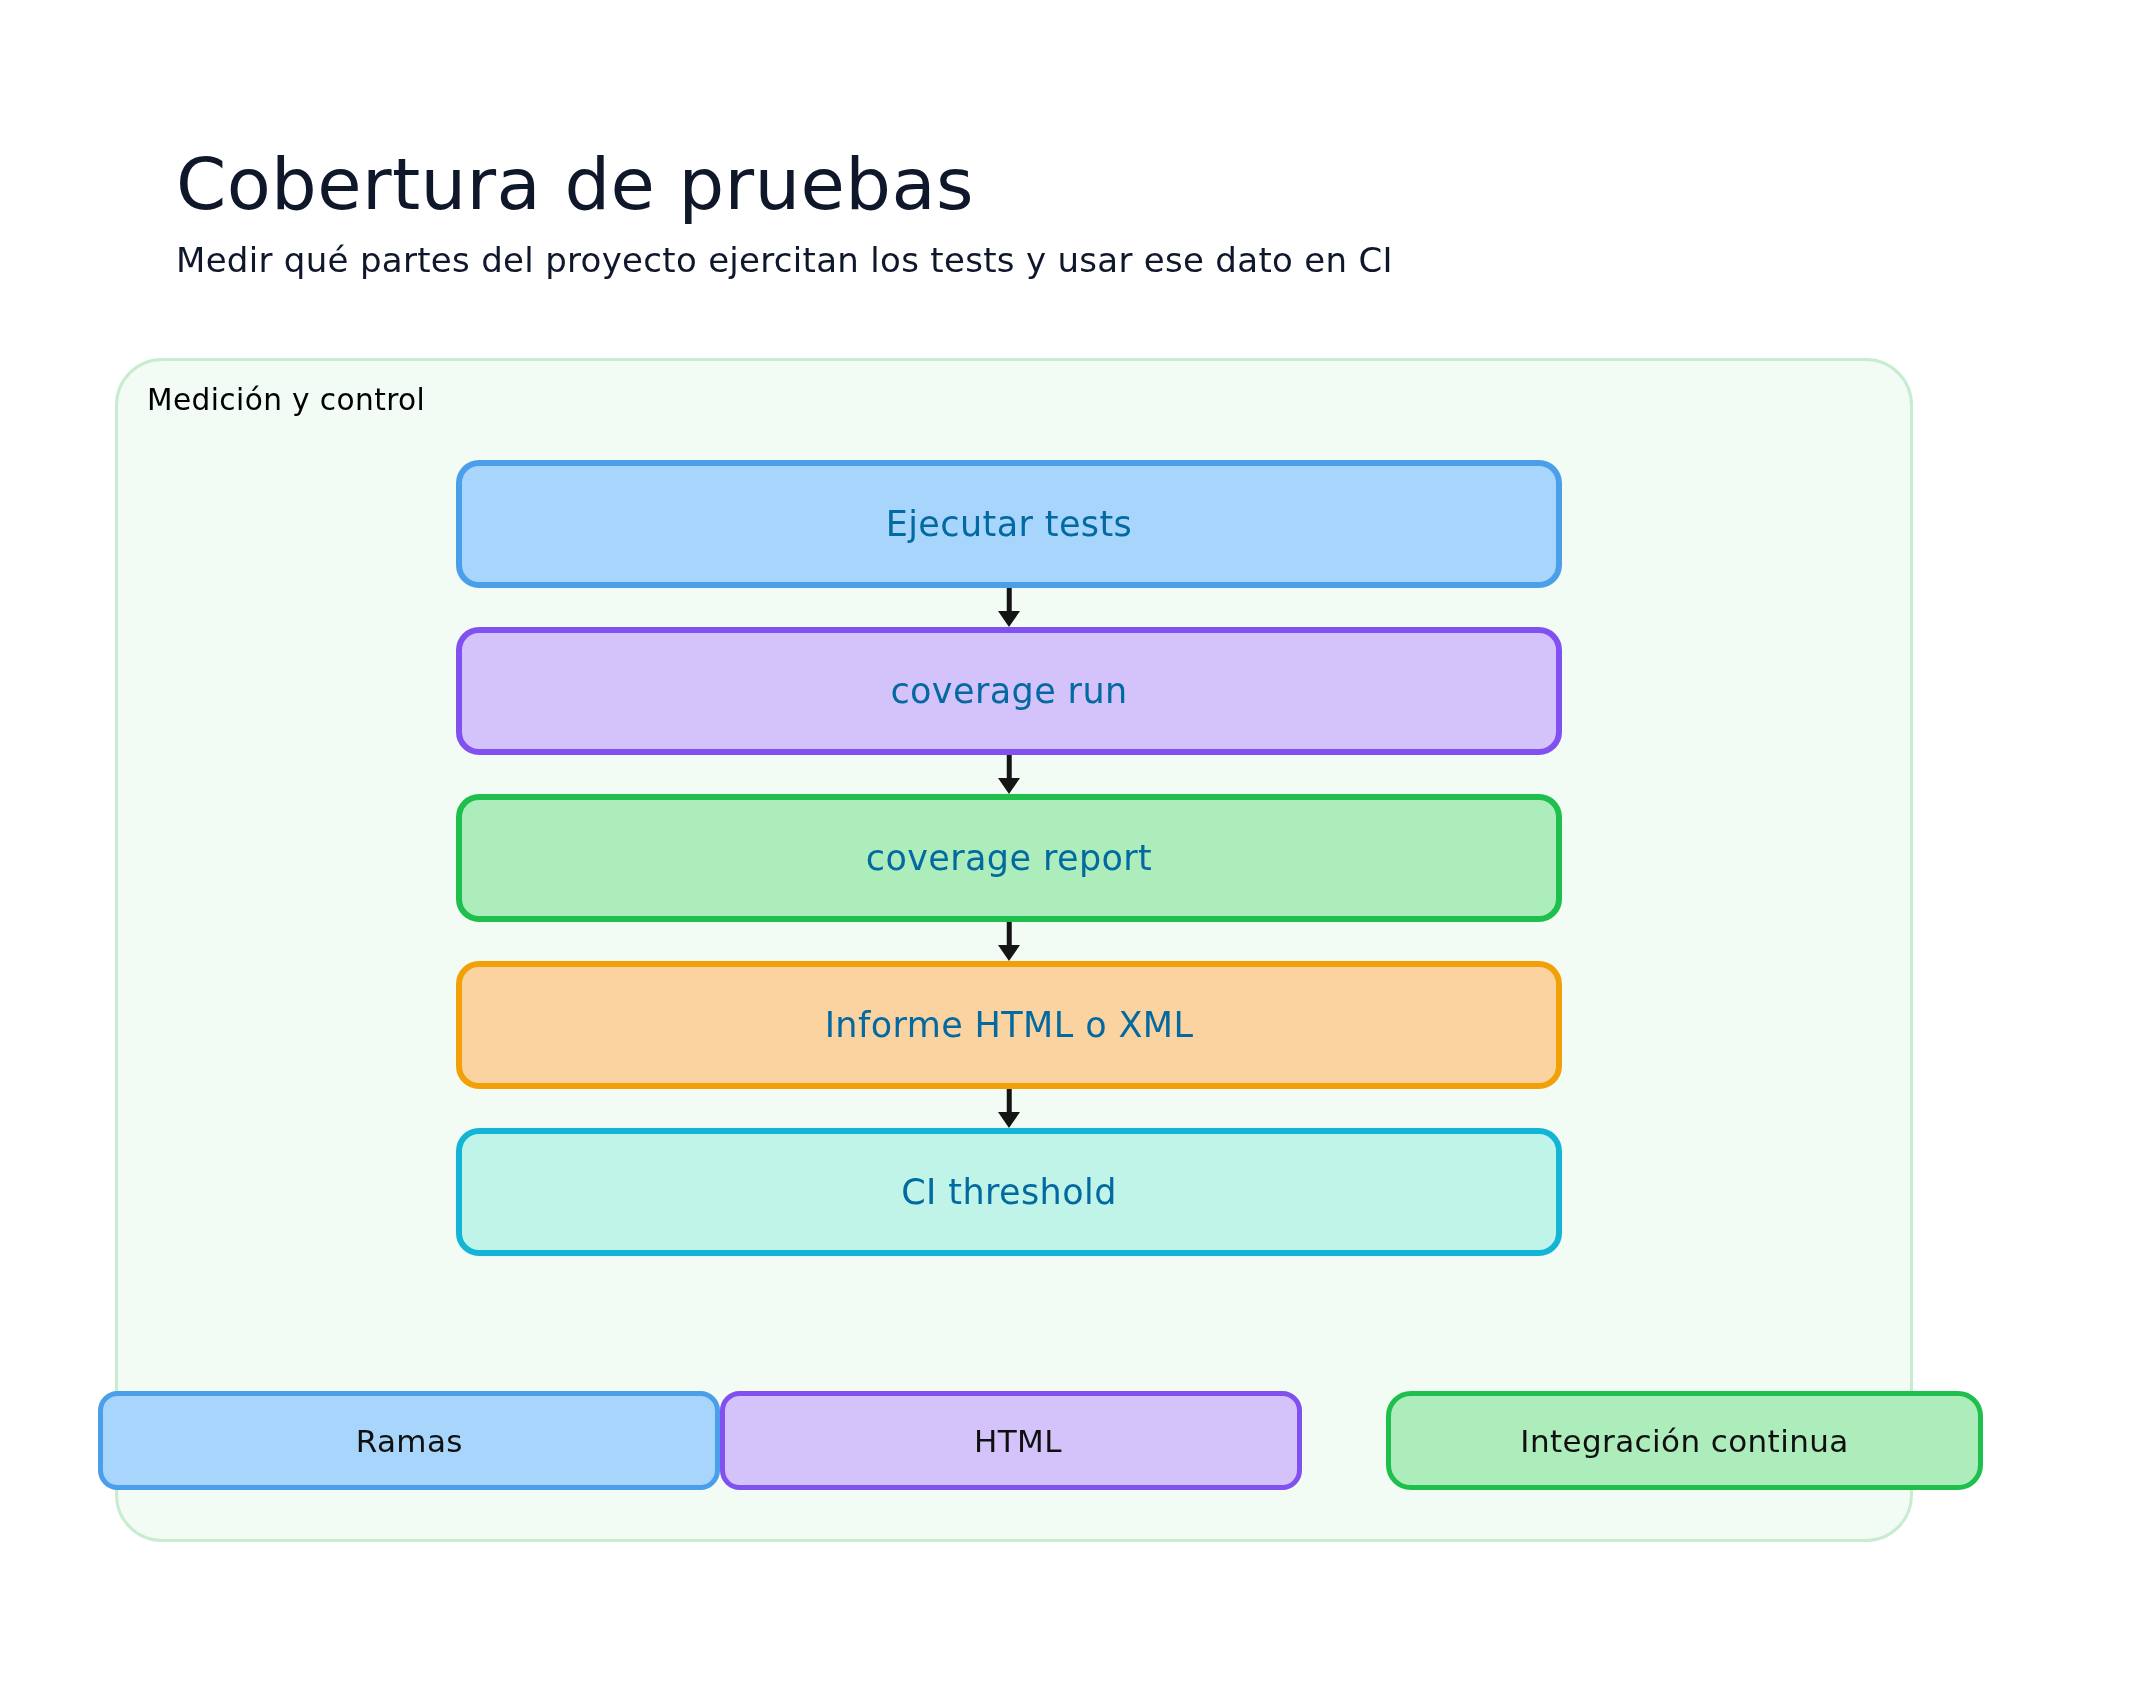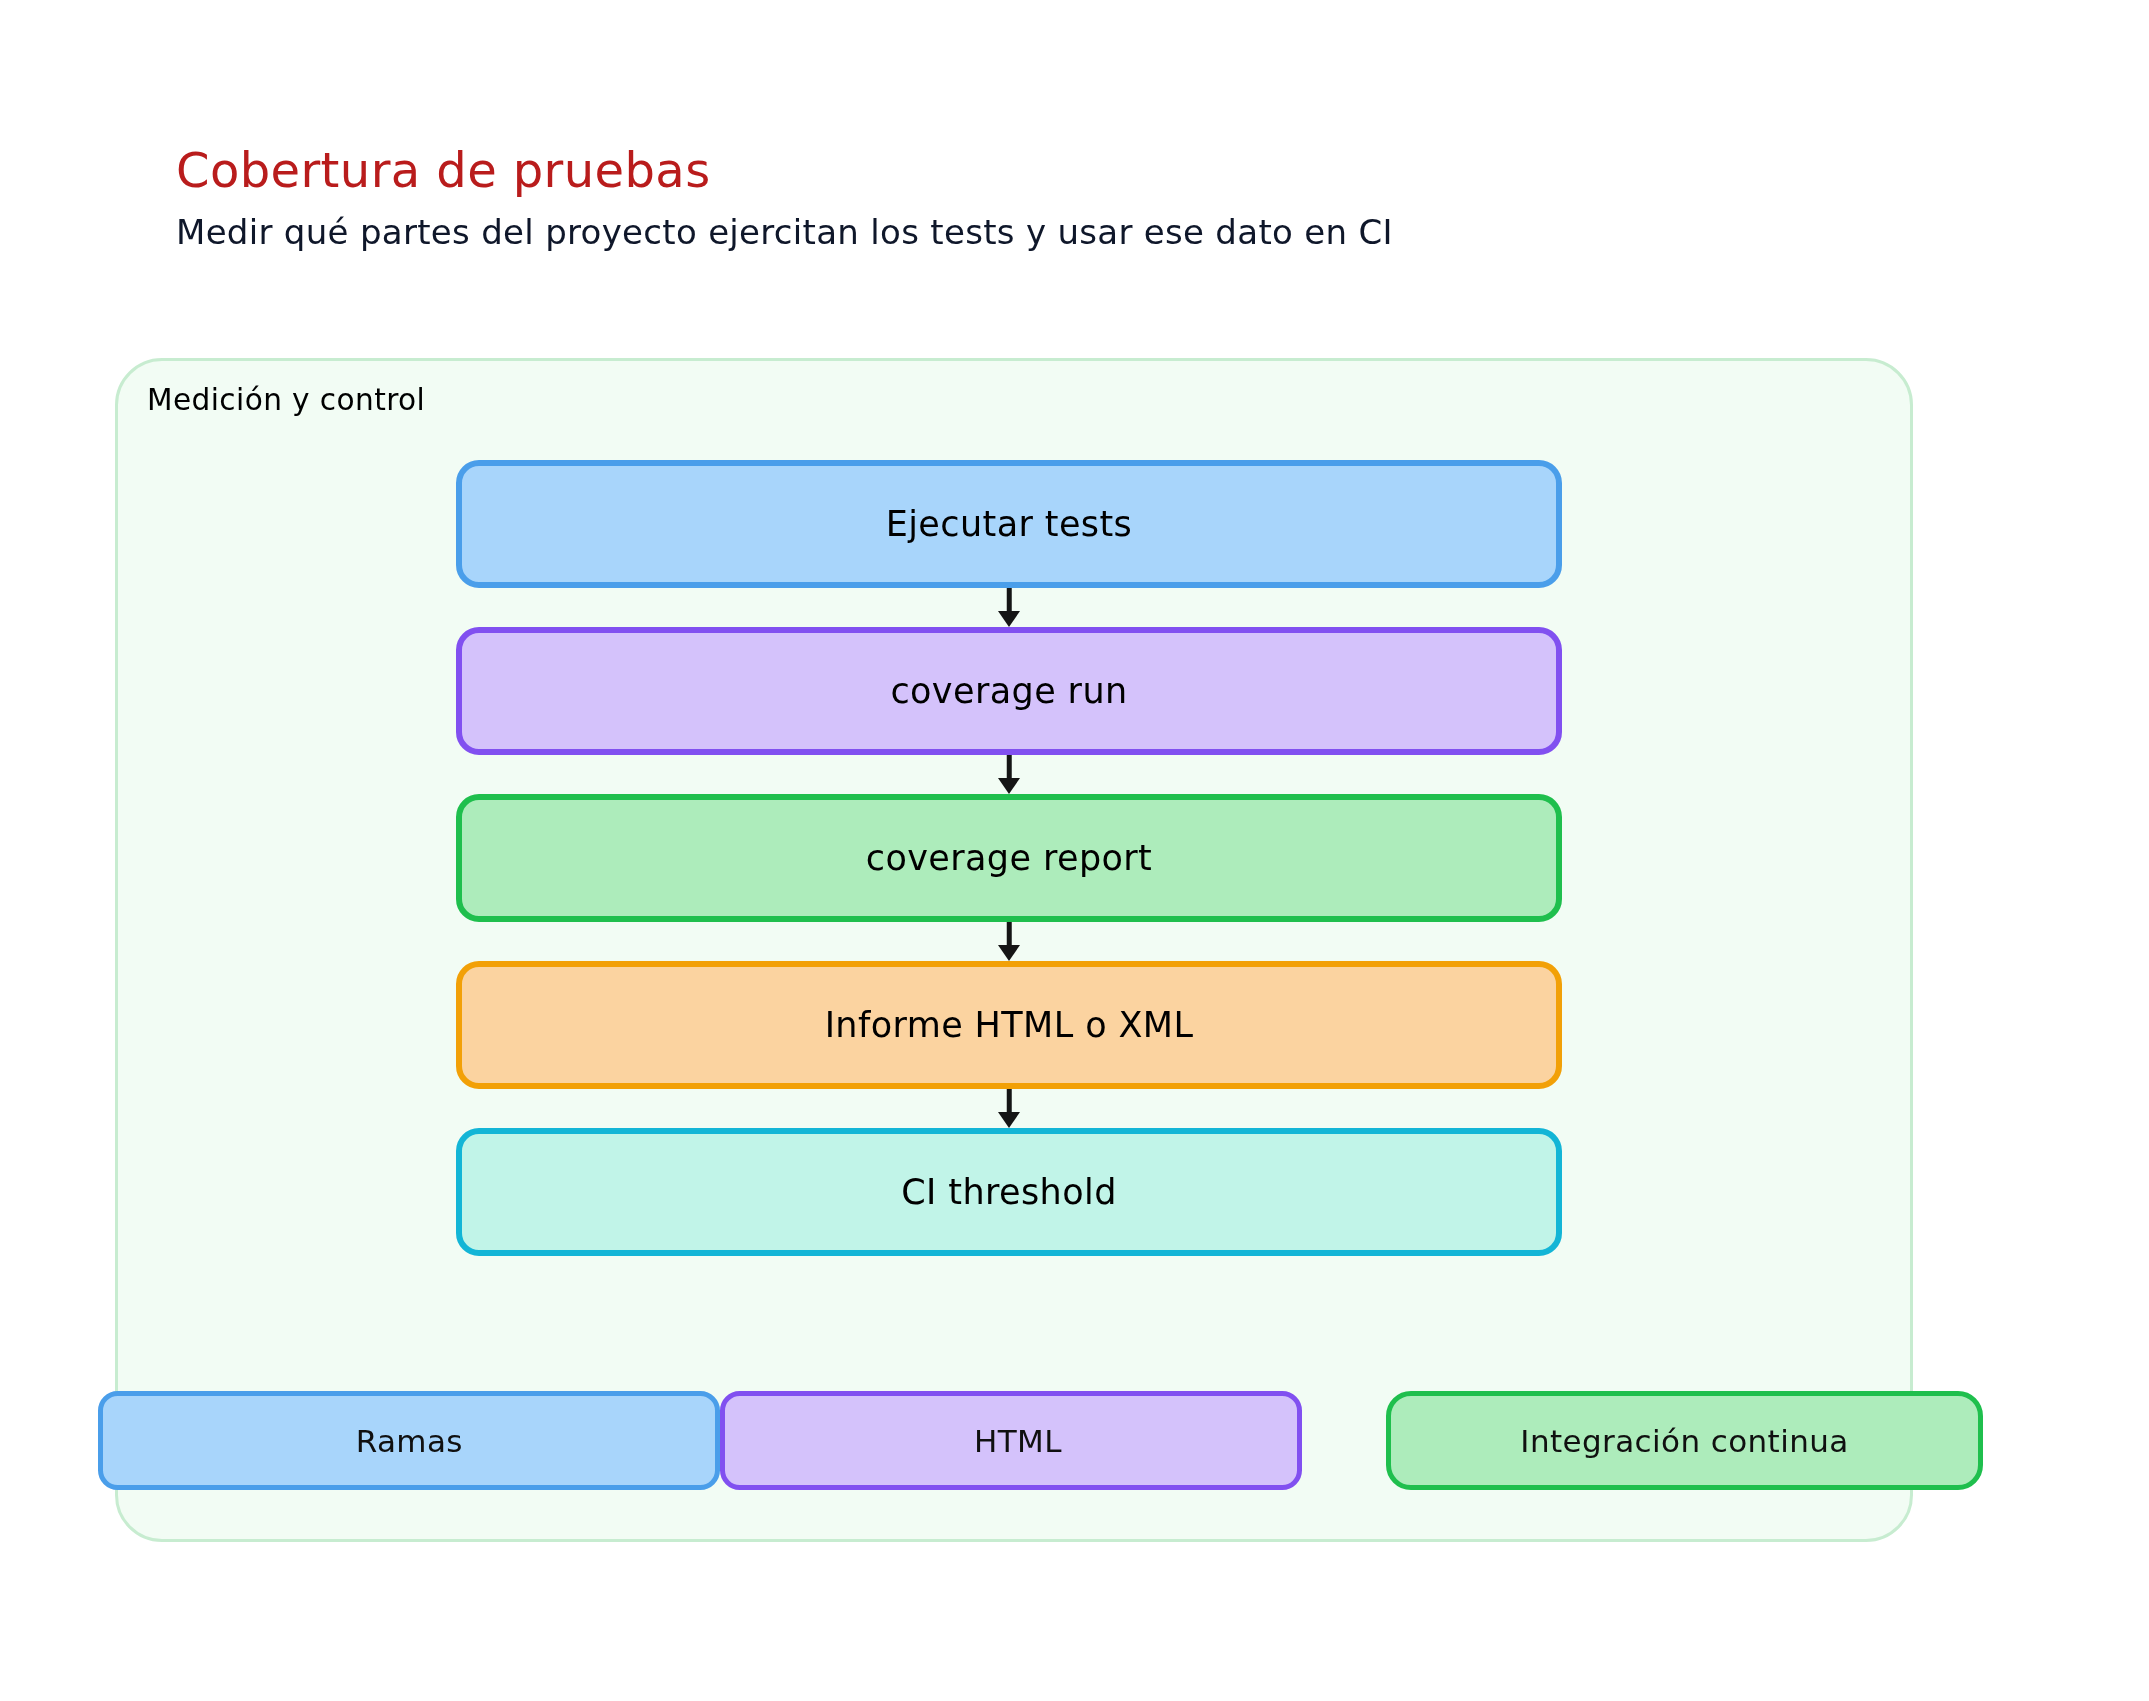--- a/index.html
+++ b/index.html
@@ -17,23 +17,23 @@
 
   
   #header {
     position: absolute;
     left: 176px;
     top: 143px;
     width: 1791px;
   }
   #title {
     font-family: "DejaVu Sans", sans-serif;
-    font-size: 48px;
+    font-size: 72px;
     font-weight: 400;
-    color: #b91c1c;
+    color: #0f172a;
     letter-spacing: 0.4px;
     line-height: 1.15;
     white-space: nowrap;
   }
   #subtitle {
     margin-top: 14.3px;
     font-family: "DejaVu Sans", sans-serif;
     font-size: 34px;
     font-weight: 400;
     color: #0f172a;
@@ -80,21 +80,21 @@
     box-sizing: border-box;
     display: flex;
     align-items: center;
     justify-content: center;
     border-width: 6.3px;
     border-style: solid;
   }
   .node-label {
     font-family: "DejaVu Sans", sans-serif;
     font-size: 35px;
-    color: #000000;
+    color: #0369a1;
     letter-spacing: 0.4px;
     text-align: left;
     line-height: 1.2;
     white-space: nowrap;
   }
 
   .n-blue   { background: #a8d5fb; border-color: #4a9eea; }
   .n-purple { background: #d4c2fb; border-color: #8150f0; }
   .n-green  { background: #adecbb; border-color: #1fbf4d; }
   .n-orange { background: #fbd3a0; border-color: #f2a007; }

